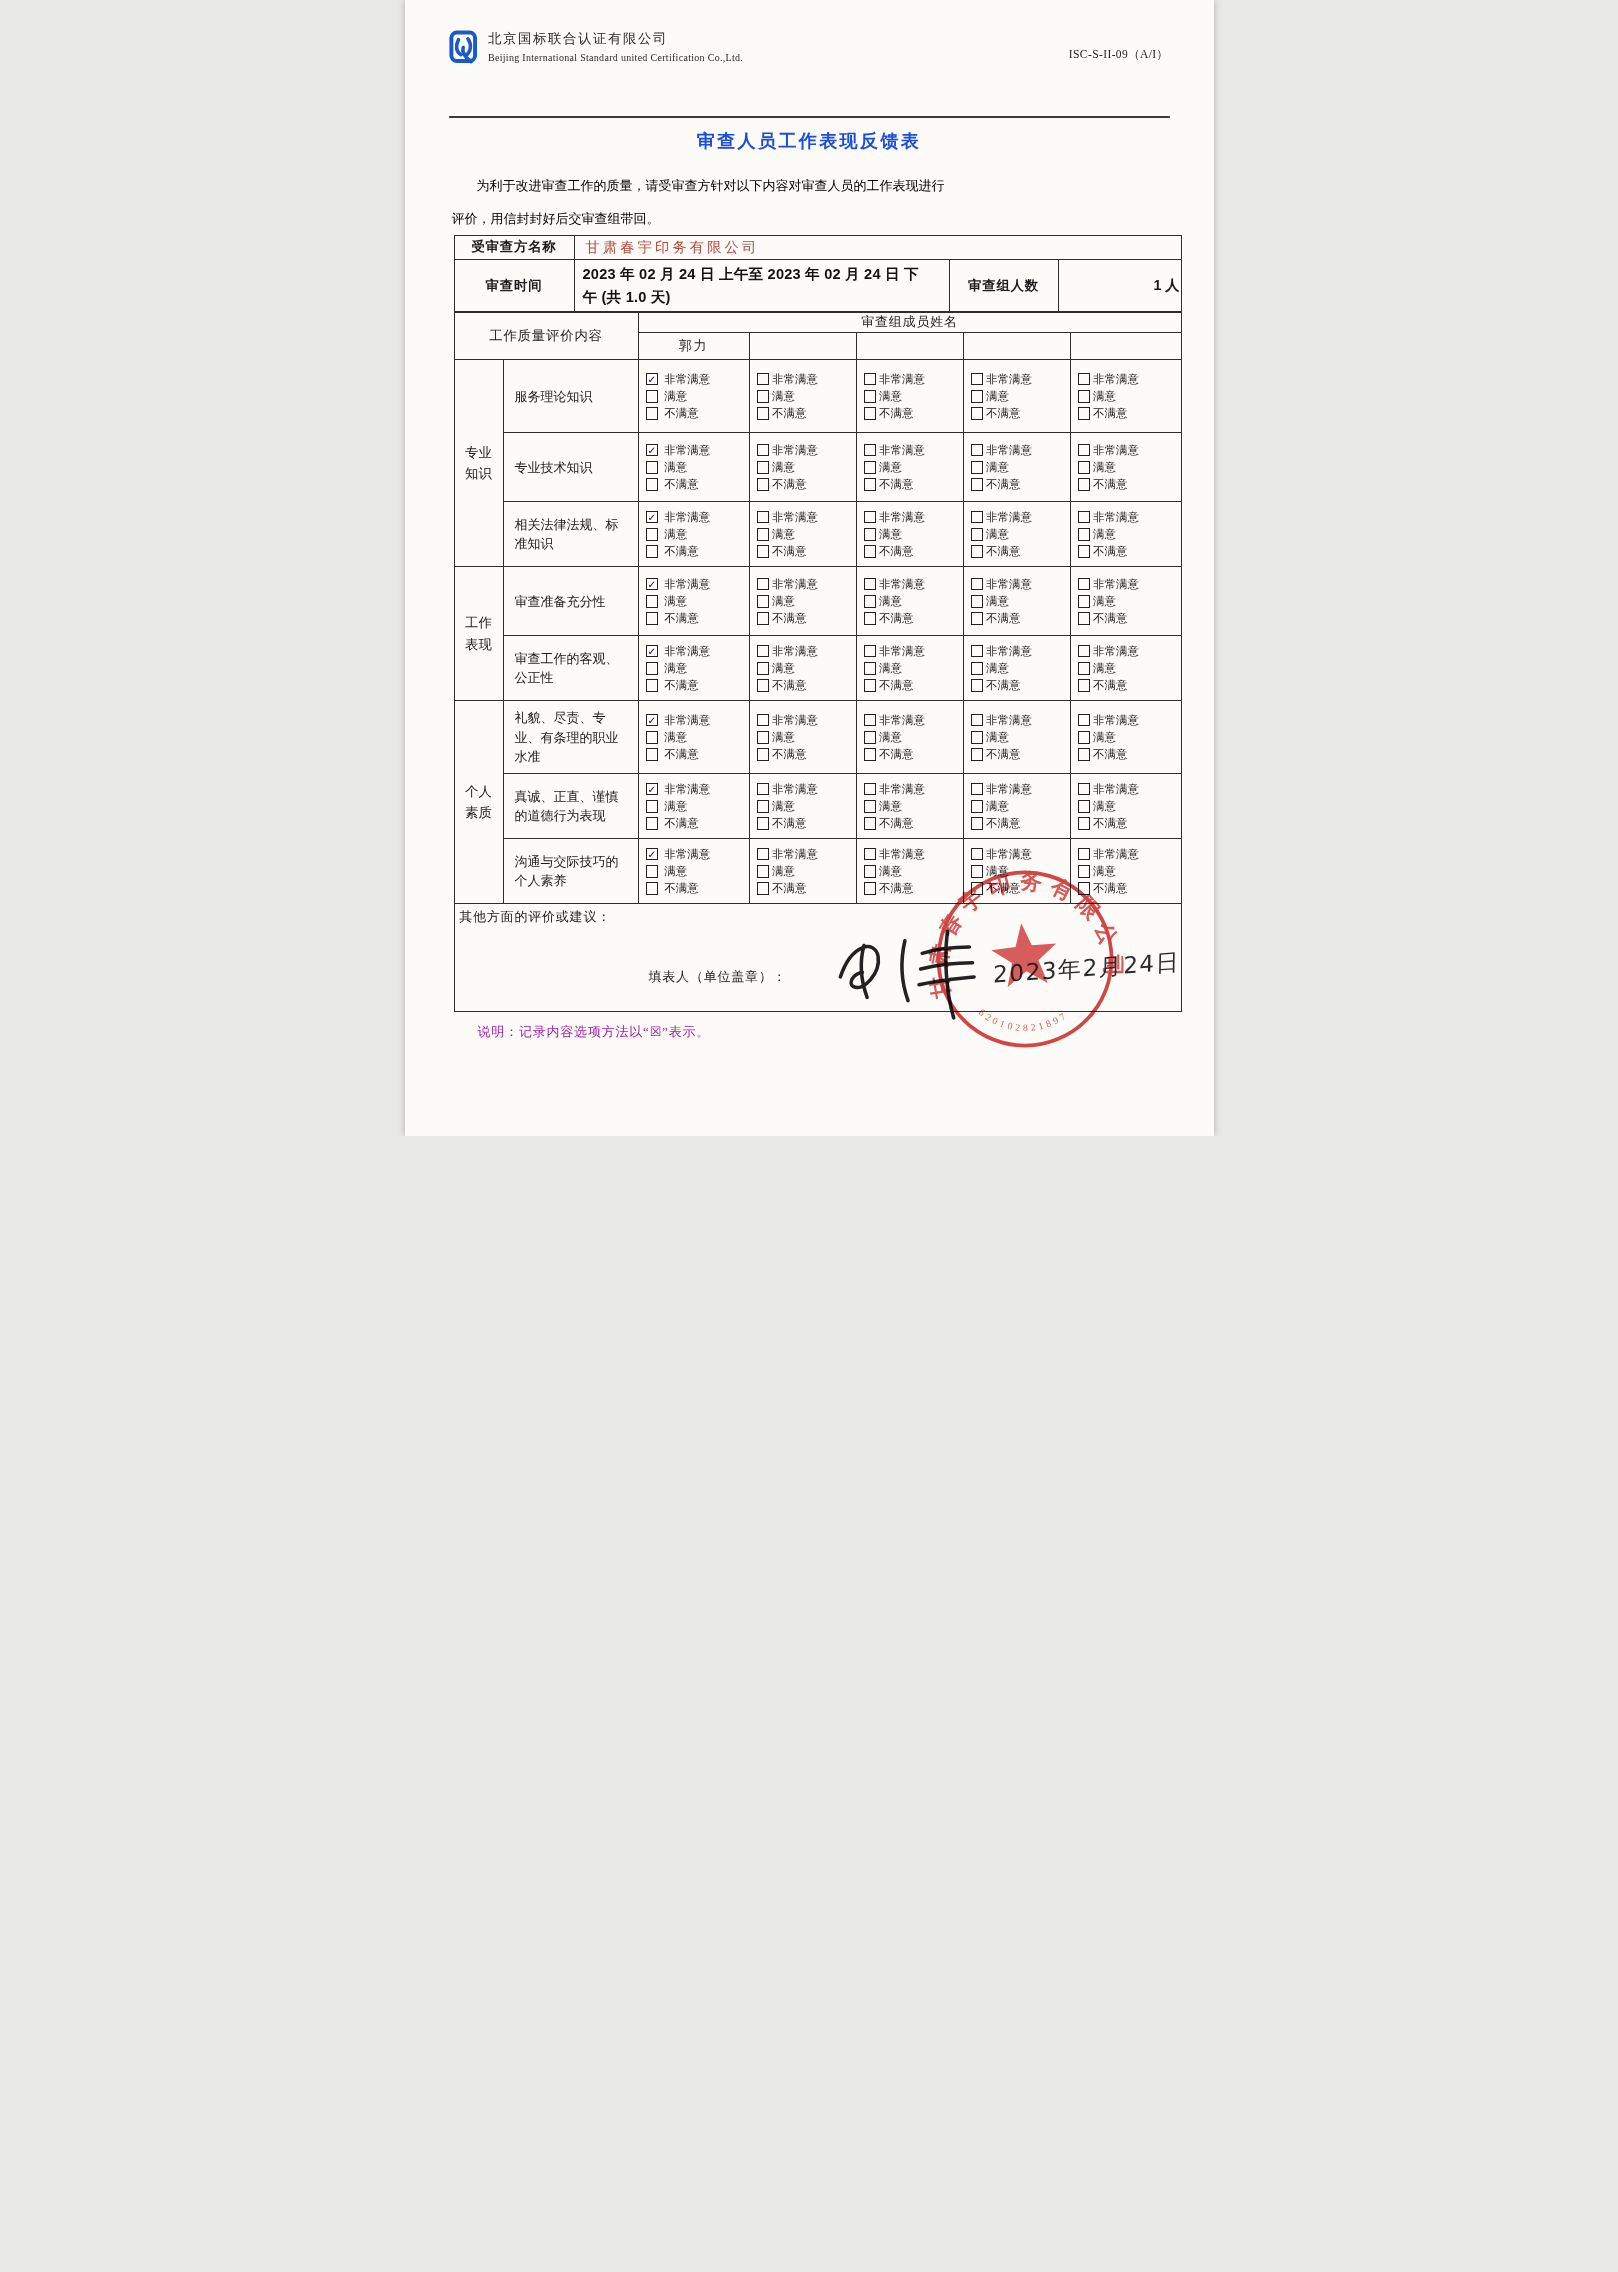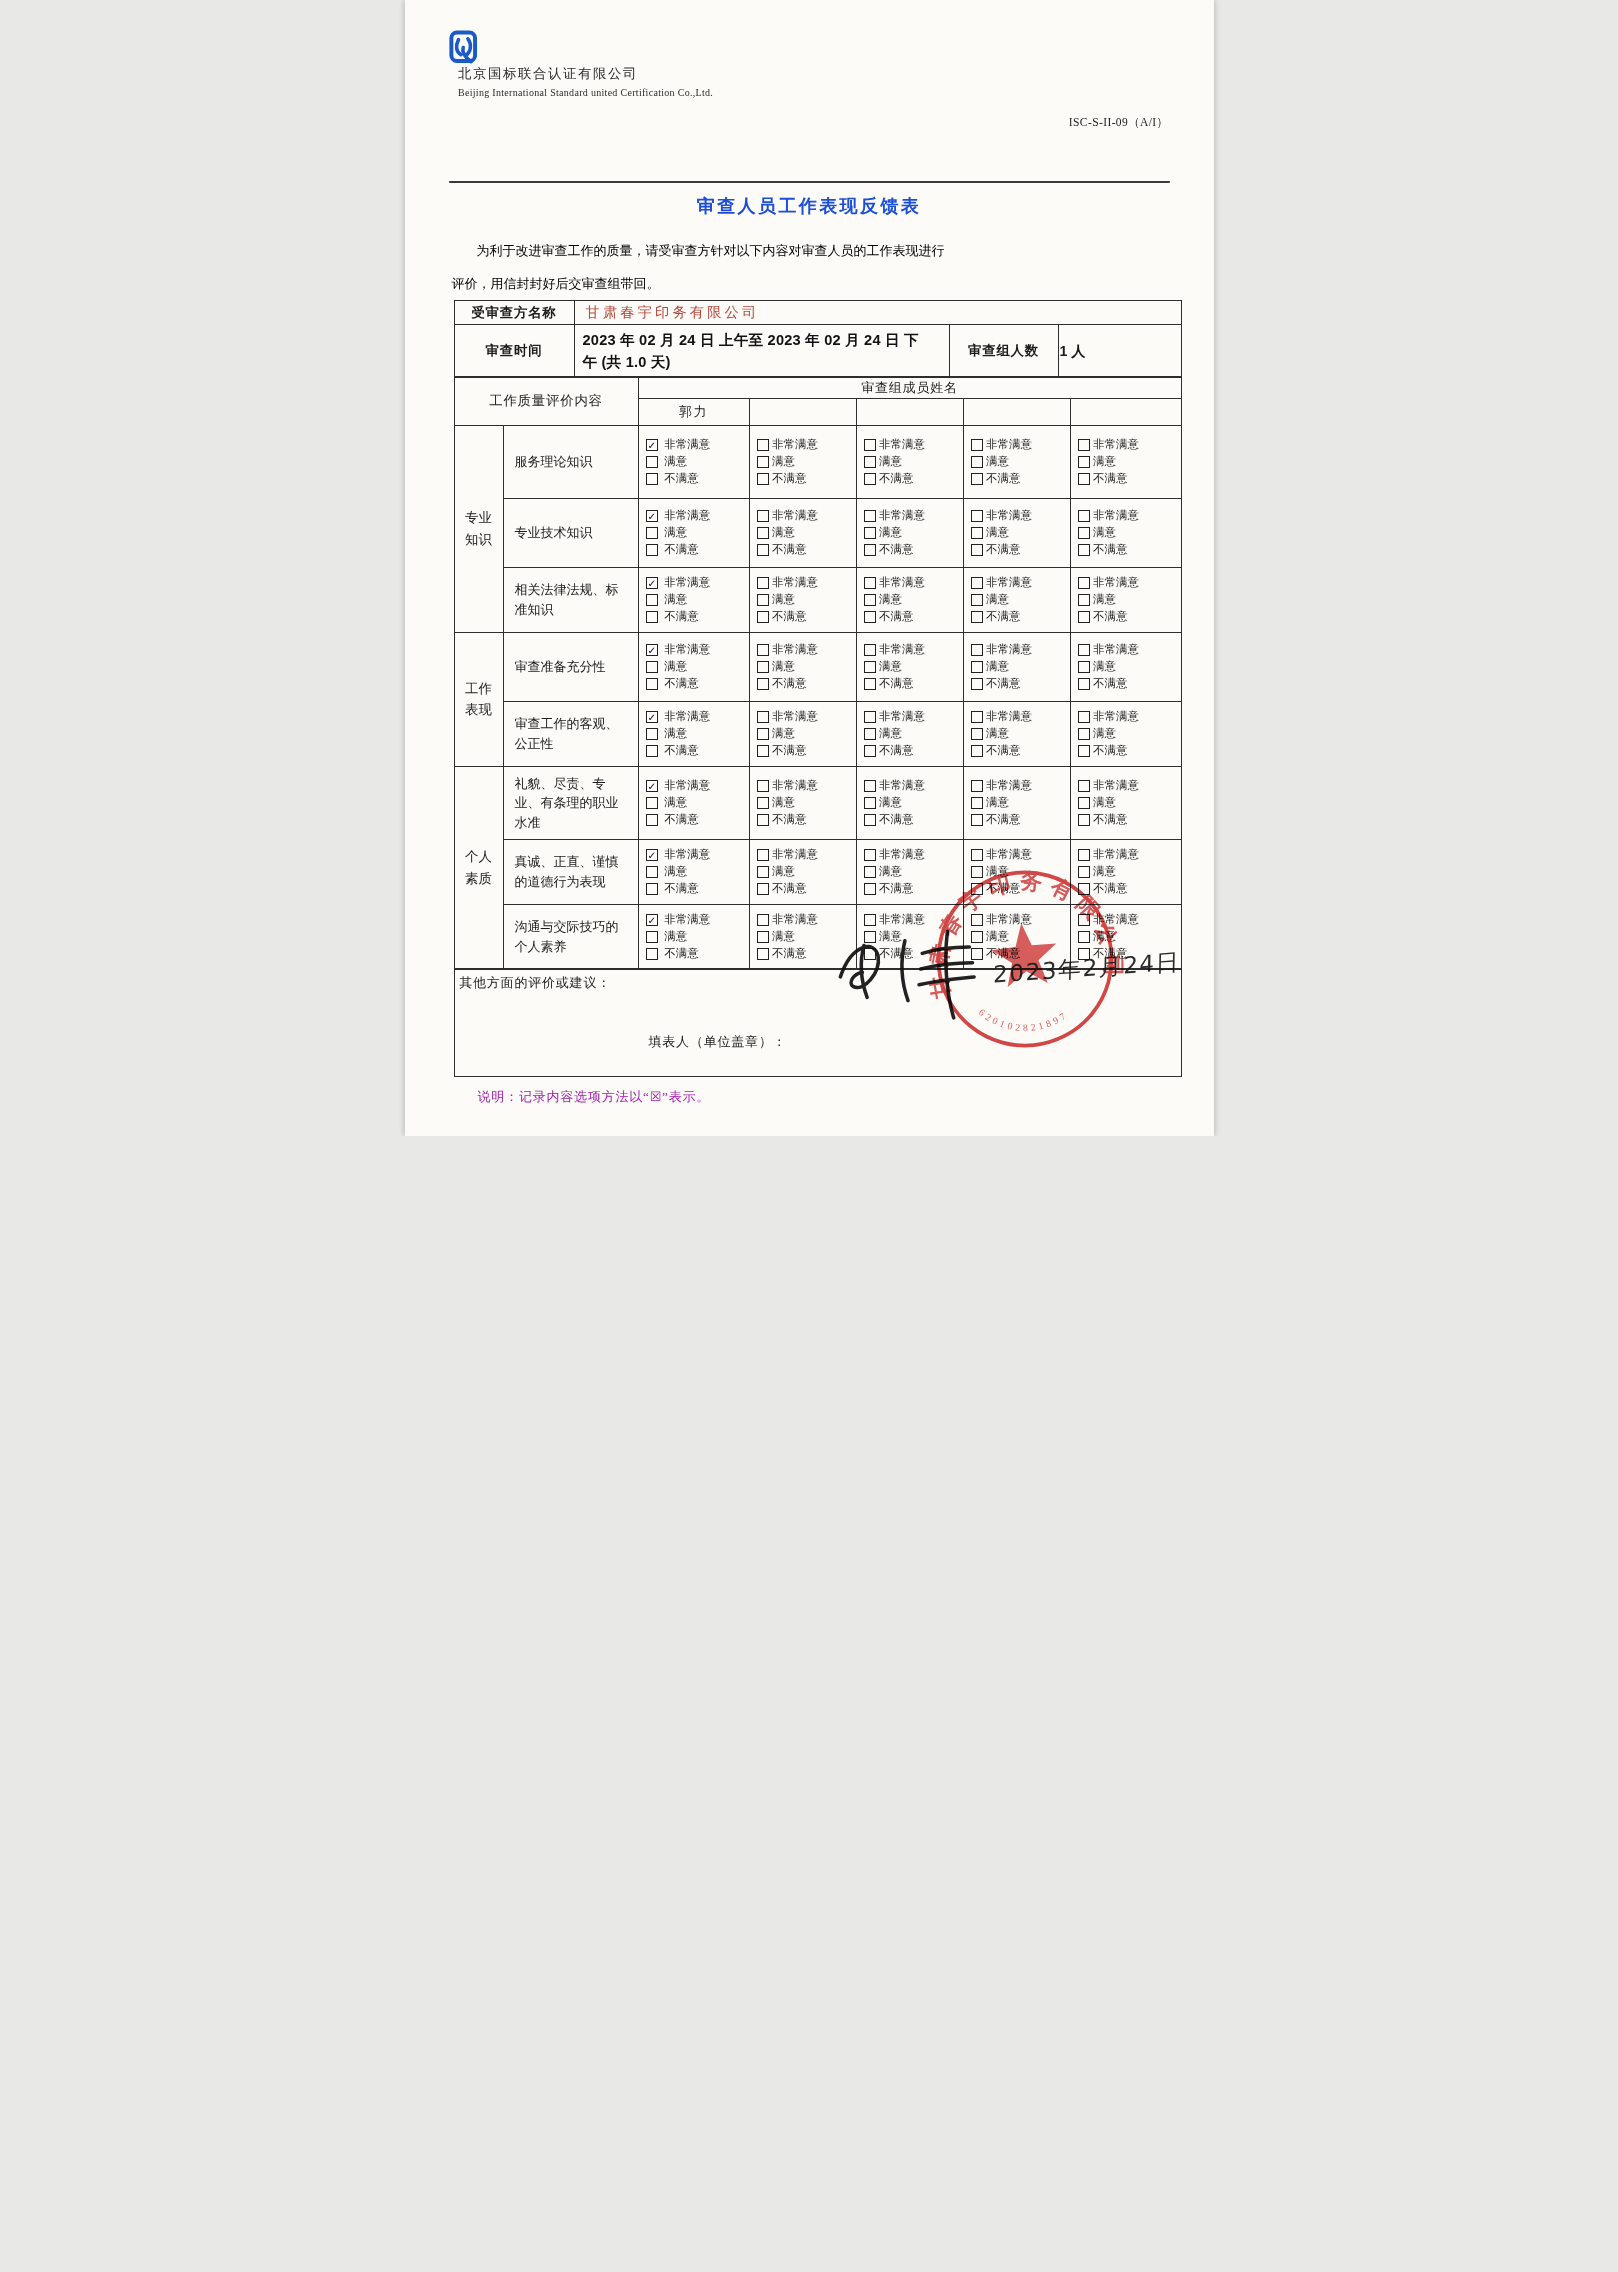--- a/index.html
+++ b/index.html
@@ -1,39 +1,39 @@
 <!DOCTYPE html>
 <html style="font-size:12.6px"><head>
 <meta charset="utf-8">
 <style>
   html,body{margin:0;padding:0;background:#e8e8e6;}
   .page{position:relative;width:809px;height:1136px;margin:0 auto;background:#fcfbf8;
         font-family:"Liberation Serif","DejaVu Serif",serif;color:#1c1c1c;overflow:hidden;
         box-shadow:0 0 6.3px rgba(0,0,0,.25);}
   
-  .hd{display:flex;align-items:flex-start;padding:30px 45px 0 44px;flex-direction:column;}
+  .hd{display:flex;align-items:flex-start;padding:30px 45px 0 44px;}
   .logo{width:30px;height:35px;flex:0 0 auto;}
   .hd-text{margin-left:9.5px;}
   .cn-name{font-size:13.4px;letter-spacing:1.6px;color:#2b2b2b;}
   .en-name{font-size:10px;margin-top:4px;color:#2b2b2b;letter-spacing:0.3px;}
   .doc-code{margin-left:auto;margin-top:17.4px;font-size:11.5px;letter-spacing:0.4px;color:#222;}
   .rule{height:1.6px;background:#3a3a3a;margin:51px 44px 0 44px;border-radius:0.8px;}
   
   .title{font-size:18px;font-weight:bold;text-align:center;margin:11px 0 0 0;letter-spacing:2.4px;color:#1d4ed8;}
   .intro{margin:16px 63px 0 47px;font-size:13px;line-height:33px;text-indent:25px;color:#000000;}
   
   table{border-collapse:collapse;table-layout:fixed;margin-left:49px;width:727px;}
   td{border:1.6px solid #2e2e2e;font-size:12.6px;vertical-align:middle;word-break:break-all;}
   .t-info{margin-top:0;}
   .t-matrix,.t-comments{margin-top:-1.6px;}
   .lbl{ text-align:center;font-size:13.4px;letter-spacing:0.8px;font-weight:bold;}
   .auditee-val{color:#b5483a;font-size:14.2px;padding-left:11px;letter-spacing:3.2px;}
   .time-val{padding:3.2px 1.6px 3.2px 8px;font-family:"Liberation Sans","DejaVu Sans",sans-serif;
             font-weight:600;font-size:14.6px;line-height:1.55;letter-spacing:0.2px;color:#121212;}
-  .team-val{text-align:left;font-size:14.2px;font-family:"Liberation Sans","DejaVu Sans",sans-serif;font-weight:600;}
+  .team-val{text-align:right;font-size:14.2px;font-family:"Liberation Sans","DejaVu Sans",sans-serif;font-weight:600;}
   .content-hd{text-align:center;font-size:13.4px;letter-spacing:0.8px;}
   .members-hd{text-align:center;font-size:13px;letter-spacing:0.8px;}
   .name-cell{text-align:center;font-size:13px;letter-spacing:1.6px;}
   .group-cell{text-align:center;font-size:13.4px;line-height:1.6;padding:0 10.3px;}
   .item-cell{font-size:13px;line-height:1.5;padding:1.6px 11px;}
   .opt-cell{padding:5.5px 1.6px 5.5px 7.1px;}
   .opt-cell .inner{display:flex;flex-direction:column;justify-content:space-between;height:100%;}
   .opt{display:flex;align-items:center;gap:3.2px;font-size:11.5px;line-height:1;margin:2.4px 0;color:#1a1a1a;}
   .opt.first-member{gap:6.3px;}
   .box{width:10.3px;height:10.3px;border:1.6px solid #222;flex:0 0 auto;display:inline-flex;

